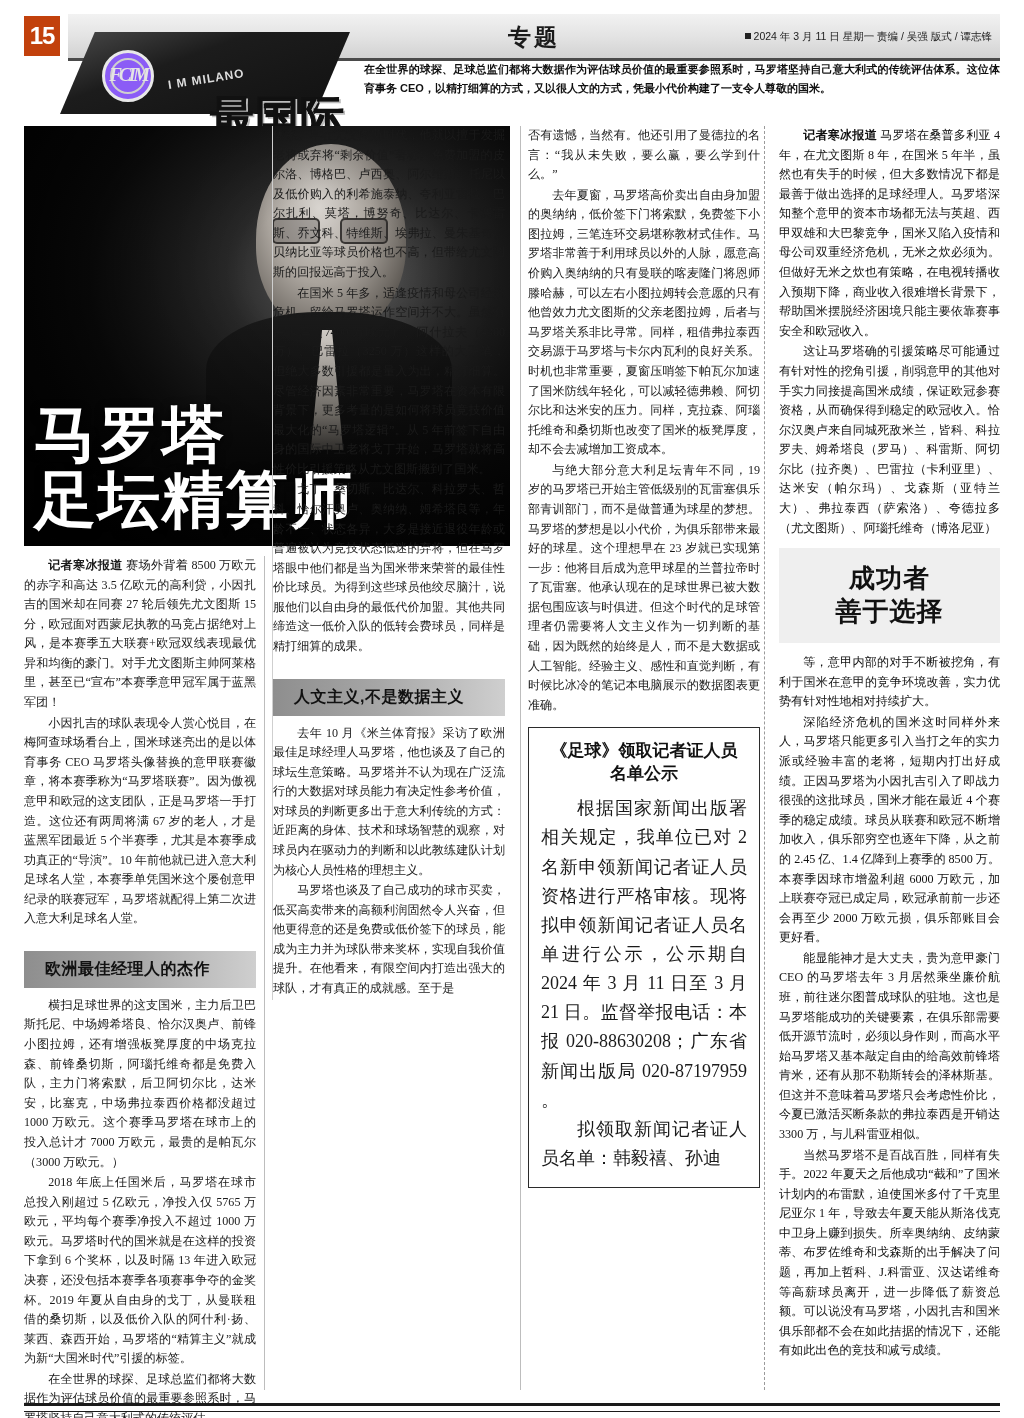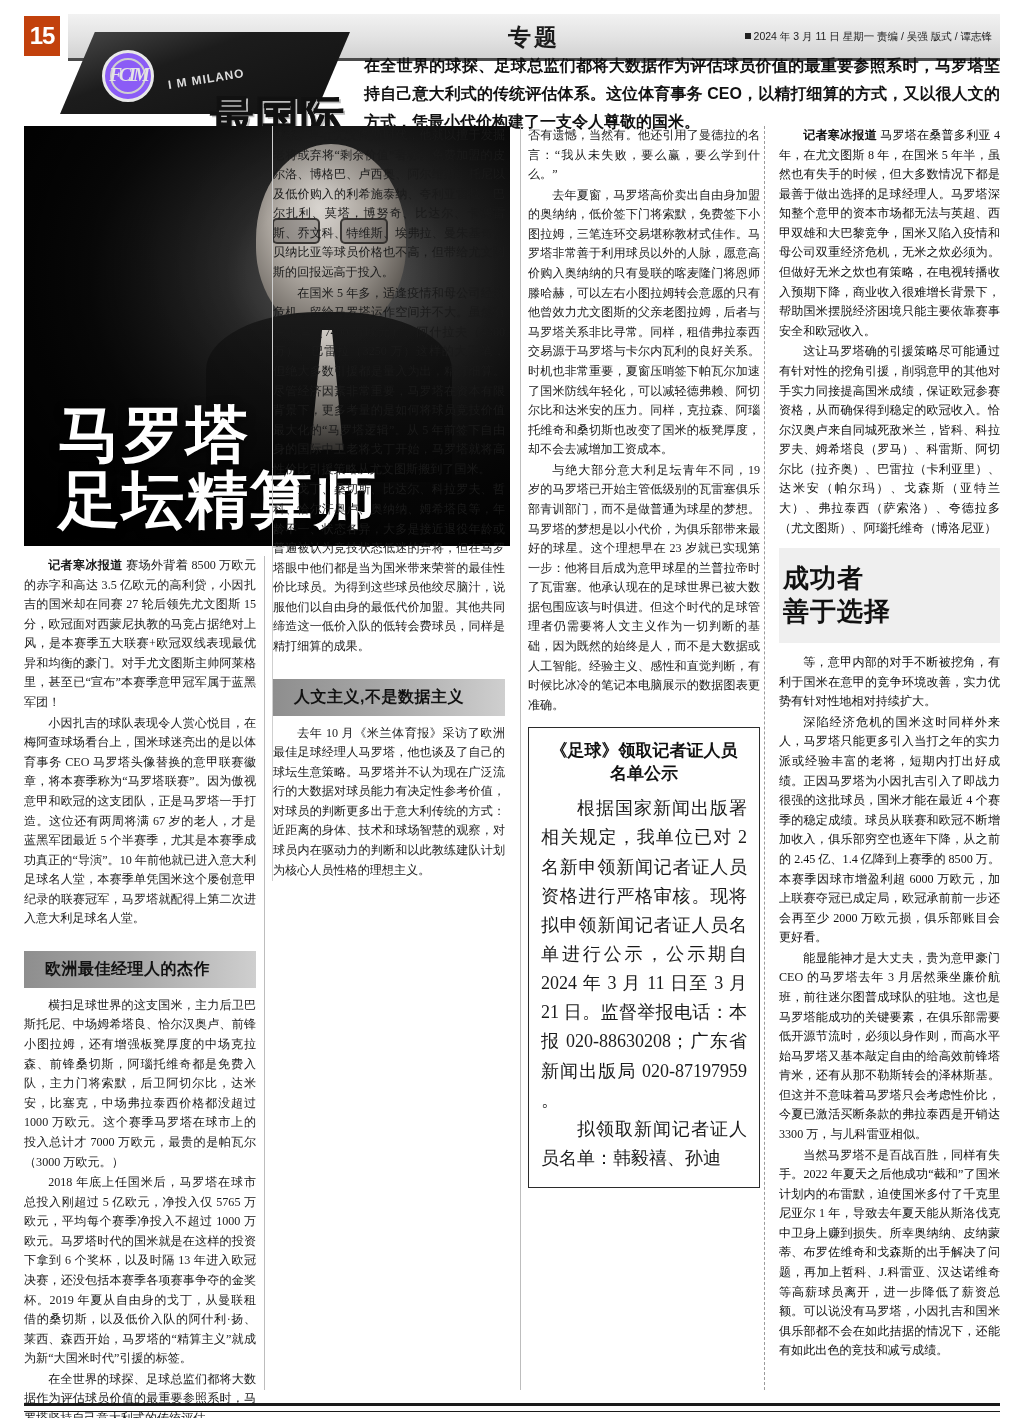--- a/index.html
+++ b/index.html
@@ -144,23 +144,23 @@
     letter-spacing: 1px;
     text-shadow: 2px 2px 0 #bdbdbd;
     margin-top: 34px;
     -webkit-text-stroke: 0.5px #111;
   }
 
   .lede {
     position: absolute;
     left: 340px;
     right: 0;
-    top: 38px;
-    font-family: "Liberation Sans", sans-serif;
-    font-size: 16px;
+    top: 46px;
+    font-family: "Liberation Sans", sans-serif;
+    font-size: 11px;
     font-weight: bold;
     line-height: 1.75;
     color: #111;
     text-align: justify;
   }
 
   
   .content {
     position: absolute;
     left: 24px;
@@ -234,21 +234,21 @@
     background: linear-gradient(to bottom, #cfcac4, #8d8881 70%, #4a4743);
     clip-path: polygon(42% 0, 58% 0, 76% 100%, 24% 100%);
   }
   .hero .vignette {
     position: absolute;
     inset: 0;
     background: radial-gradient(ellipse at 62% 34%, rgba(0,0,0,0) 18%, rgba(0,0,0,.55) 62%, rgba(0,0,0,.95) 100%);
   }
   .hero .headline {
     position: absolute;
-    left: 34px;
+    left: 10px;
     bottom: 14px;
     color: #fff;
     font-family: "Liberation Sans", sans-serif;
     font-weight: bold;
     font-size: 62px;
     line-height: 1.05;
     letter-spacing: 2px;
     text-shadow: 0 2px 10px rgba(0,0,0,.9);
   }
 
@@ -302,20 +302,21 @@
 
   
   .rail-text {
     font-size: 12.1px;
     line-height: 1.62;
     text-align: justify;
   }
   .rail-text p { margin: 0 0 1px 0; text-indent: 2em; }
   .rail-head {
     background: #efefef;
+    text-align: center;
     font-family: "Liberation Sans", sans-serif;
     font-weight: bold;
     font-size: 26px;
     line-height: 1.25;
     padding: 14px 4px 16px 4px;
     margin: 10px 0 10px 0;
     letter-spacing: 1px;
     color: #111;
   }
 
@@ -417,20 +418,21 @@
             <p>2018 年底上任国米后，马罗塔在球市总投入刚超过 5 亿欧元，净投入仅 5765 万欧元，平均每个赛季净投入不超过 1000 万欧元。马罗塔时代的国米就是在这样的投资下拿到 6 个奖杯，以及时隔 13 年进入欧冠决赛，还没包括本赛季各项赛事争夺的金奖杯。2019 年夏从自由身的戈丁，从曼联租借的桑切斯，以及低价入队的阿什利·扬、莱西、森西开始，马罗塔的“精算主义”就成为新“大国米时代”引援的标签。</p>
             <p>在全世界的球探、足球总监们都将大数据作为评估球员价值的最重要参照系时，马罗塔坚持自己意大利式的传统评估</p>
           </div>
 
           <div class="col col2">
             <p class="noind">体系。早在尤文图斯时代，他就以擅于发掘老将或弃将“剩余价值”著称。免费加盟的皮尔洛、博格巴、卢西奥、阿尔维斯、托尼以及低价购入的利希施泰纳、夸利亚雷拉、巴尔扎利、莫塔，博努奇、比达尔、卡塞雷斯、乔文科、特维斯、埃弗拉、曼朱基奇、贝纳比亚等球员价格也不高，但带给尤文图斯的回报远高于投入。</p>
             <p>在国米 5 年多，适逢疫情和母公司经济危机，留给马罗塔运作空间并不大。虽然有卢卡库（7400 万欧元）、阿什拉夫（4300 万）、巴雷拉（3250 万）这样的大手笔，但绝大多数引援都是量入为出，精打细算。尽管经济因素非常重要，马罗塔在资本有限背景下，更多考量的是如何将球员竞技价值最大化的“马罗塔逻辑”。从 5 年前签下自由身的国际中卫老将戈丁开始，马罗塔就将高性价比引援策略从尤文图斯搬到了国米。</p>
             <p>戈丁、桑切斯、比达尔、科拉罗夫、哲科、恰尔汗奥卢、奥纳纳、姆希塔良等，年龄不一、状态各异，大多是接近退役年龄或普遍被认为竞技状态低迷的弃将，但在马罗塔眼中他们都是当为国米带来荣誉的最佳性价比球员。为得到这些球员他绞尽脑汁，说服他们以自由身的最低代价加盟。其他共同缔造这一低价入队的低转会费球员，同样是精打细算的成果。</p>
             <div class="subhead">人文主义,不是数据主义</div>
             <p>去年 10 月《米兰体育报》采访了欧洲最佳足球经理人马罗塔，他也谈及了自己的球坛生意策略。马罗塔并不认为现在广泛流行的大数据对球员能力有决定性参考价值，对球员的判断更多出于意大利传统的方式：近距离的身体、技术和球场智慧的观察，对球员内在驱动力的判断和以此教练建队计划为核心人员性格的理想主义。</p>
+            <p>马罗塔也谈及了自己成功的球市买卖，低买高卖带来的高额利润固然令人兴奋，但他更得意的还是免费或低价签下的球员，能成为主力并为球队带来奖杯，实现自我价值提升。在他看来，有限空间内打造出强大的球队，才有真正的成就感。至于是</p>
           </div>
 
           <div class="col col3">
             <p class="noind">否有遗憾，当然有。他还引用了曼德拉的名言：“我从未失败，要么赢，要么学到什么。”</p>
             <p>去年夏窗，马罗塔高价卖出自由身加盟的奥纳纳，低价签下门将索默，免费签下小图拉姆，三笔连环交易堪称教材式佳作。马罗塔非常善于利用球员以外的人脉，愿意高价购入奥纳纳的只有曼联的喀麦隆门将恩师滕哈赫，可以左右小图拉姆转会意愿的只有他曾效力尤文图斯的父亲老图拉姆，后者与马罗塔关系非比寻常。同样，租借弗拉泰西交易源于马罗塔与卡尔内瓦利的良好关系。时机也非常重要，夏窗压哨签下帕瓦尔加速了国米防线年轻化，可以减轻德弗赖、阿切尔比和达米安的压力。同样，克拉森、阿瑙托维奇和桑切斯也改变了国米的板凳厚度，却不会去减增加工资成本。</p>
             <p>与绝大部分意大利足坛青年不同，19 岁的马罗塔已开始主管低级别的瓦雷塞俱乐部青训部门，而不是做普通为球星的梦想。马罗塔的梦想是以小代价，为俱乐部带来最好的球星。这个理想早在 23 岁就已实现第一步：他将目后成为意甲球星的兰普拉帝时了瓦雷塞。他承认现在的足球世界已被大数据包围应该与时俱进。但这个时代的足球管理者仍需要将人文主义作为一切判断的基础，因为既然的始终是人，而不是大数据或人工智能。经验主义、感性和直觉判断，有时候比冰冷的笔记本电脑展示的数据图表更准确。</p>
 
             <div class="notice">
               <div class="notice-title">
                 <div>《足球》领取记者证人员</div>

